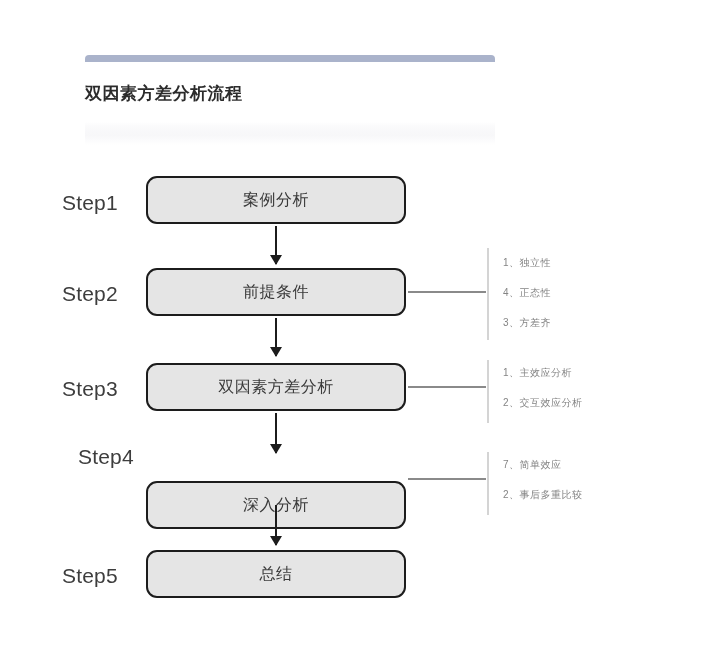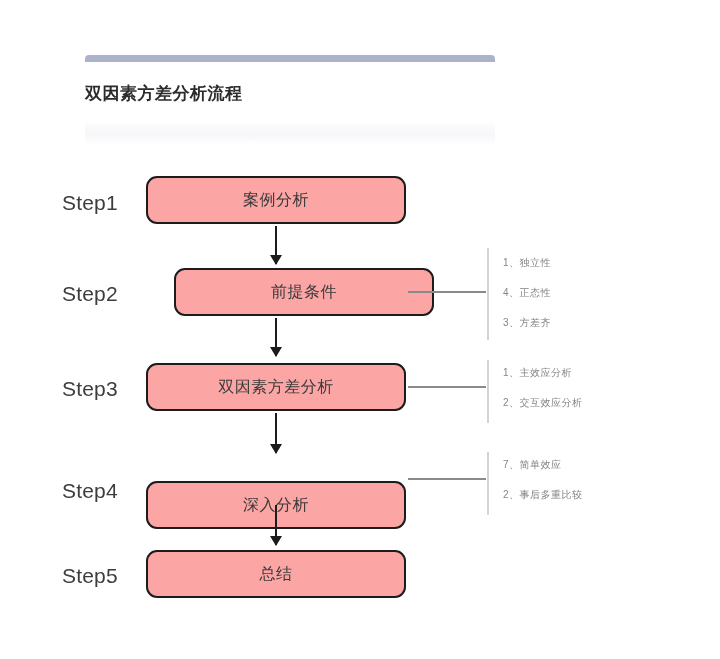--- a/index.html
+++ b/index.html
@@ -78,21 +78,21 @@
   }
 
   .flow-box {
     position: absolute;
     left: 146px;
     width: 260px;
     height: 48px;
     box-sizing: border-box;
     border: 2.4px solid #1c1c1c;
     border-radius: 11px;
-    background: #fca5a5;
+    background: #e5e5e5;
     display: flex;
     align-items: center;
     justify-content: center;
   }
   .flow-box-text {
     font-size: 16px;
     color: #3a3a3a;
     letter-spacing: 0.5px;
   }
 
@@ -153,21 +153,21 @@
 
 <div id="flow">
 
   <div class="step-label" style="top:191px;">Step1</div>
   <div class="flow-box" style="top:176px;">
     <span class="flow-box-text">案例分析</span>
   </div>
   <div class="arrow" style="top:226px; height:38px;"></div>
 
   <div class="step-label" style="top:282px;">Step2</div>
-  <div class="flow-box" style="top:268px;margin-left:28px;">
+  <div class="flow-box" style="top:268px;">
     <span class="flow-box-text">前提条件</span>
   </div>
   <div class="annot-connector" style="top:291px;"></div>
   <div class="annot-divider" style="top:248px; height:92px;"></div>
   <div class="annot-group" style="top:248px;">
     <div class="annot-item">1、独立性</div>
     <div class="annot-item">4、正态性</div>
     <div class="annot-item">3、方差齐</div>
   </div>
   <div class="arrow" style="top:318px; height:38px;"></div>
@@ -177,21 +177,21 @@
     <span class="flow-box-text">双因素方差分析</span>
   </div>
   <div class="annot-connector" style="top:386px;"></div>
   <div class="annot-divider" style="top:360px; height:63px;"></div>
   <div class="annot-group" style="top:358px;">
     <div class="annot-item">1、主效应分析</div>
     <div class="annot-item">2、交互效应分析</div>
   </div>
   <div class="arrow" style="top:413px; height:40px;"></div>
 
-  <div class="step-label" style="top:479px;">Step4</div>
+  <div class="step-label" style="top:445px;margin-left:16px;">Step4</div>
   <div class="flow-box" style="top:481px;">
     <span class="flow-box-text">深入分析</span>
   </div>
   <div class="annot-connector" style="top:478px;"></div>
   <div class="annot-divider" style="top:452px; height:63px;"></div>
   <div class="annot-group" style="top:450px;">
     <div class="annot-item">7、简单效应</div>
     <div class="annot-item">2、事后多重比较</div>
   </div>
   <div class="arrow" style="top:505px; height:40px;"></div>

